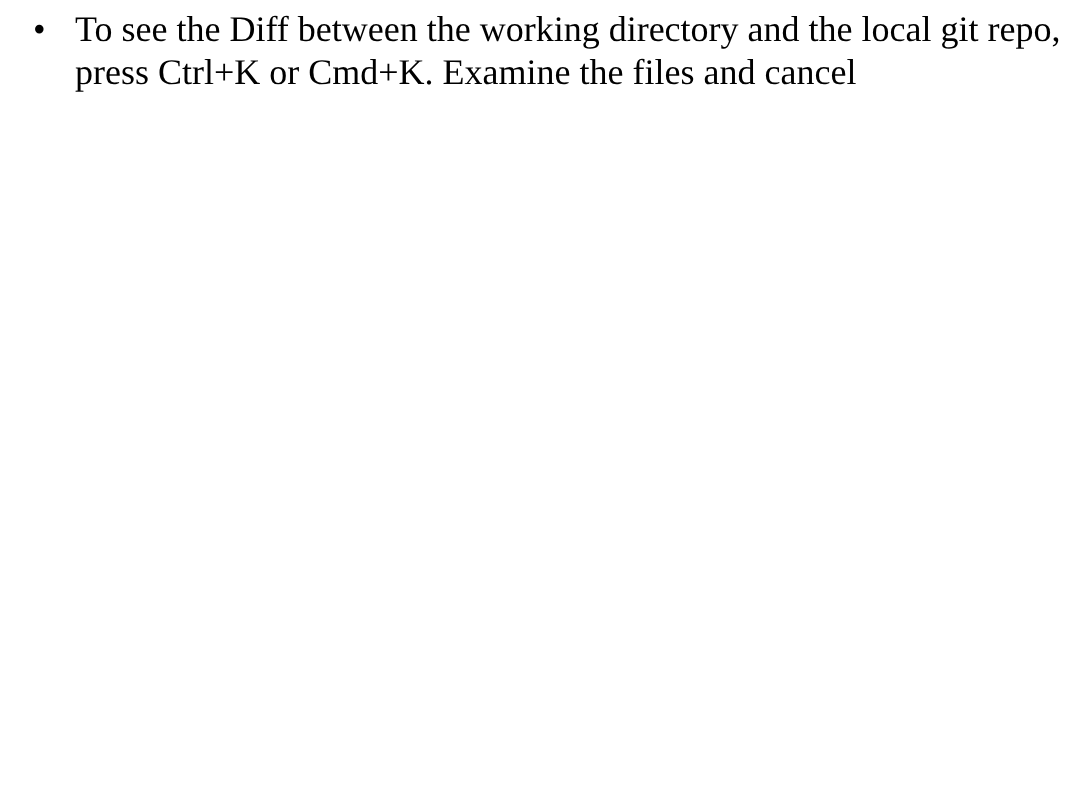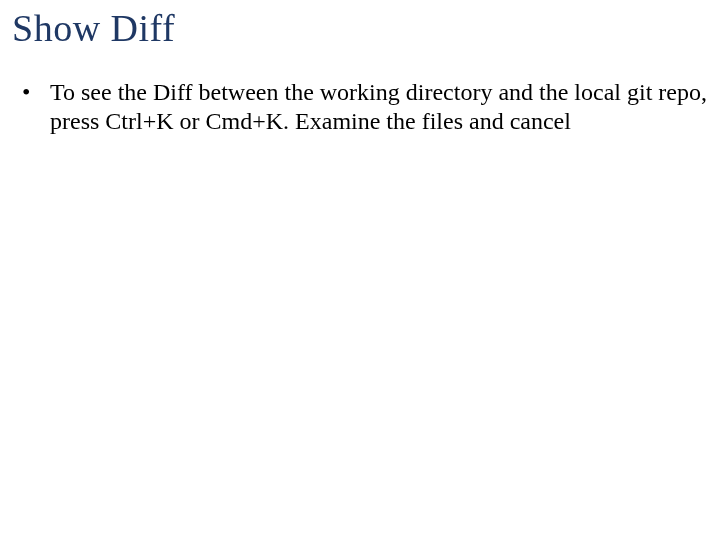--- a/index.html
+++ b/index.html
@@ -46,21 +46,20 @@
       padding-left: 2px;
     }
     .bullet-text {
       flex: 1;
     }
   </style>
 </head>
 <body>
 
 <div class="slide">
-  <h1 class="title">Show Diff</h1>
   <div class="content">
     <ul class="bullet-list">
       <li class="bullet-item">
         <span class="bullet-marker">•</span>
         <span class="bullet-text">To see the Diff between the working directory and the local git repo, press Ctrl+K or Cmd+K. Examine the files and cancel</span>
       </li>
     </ul>
   </div>
 </div>
 

